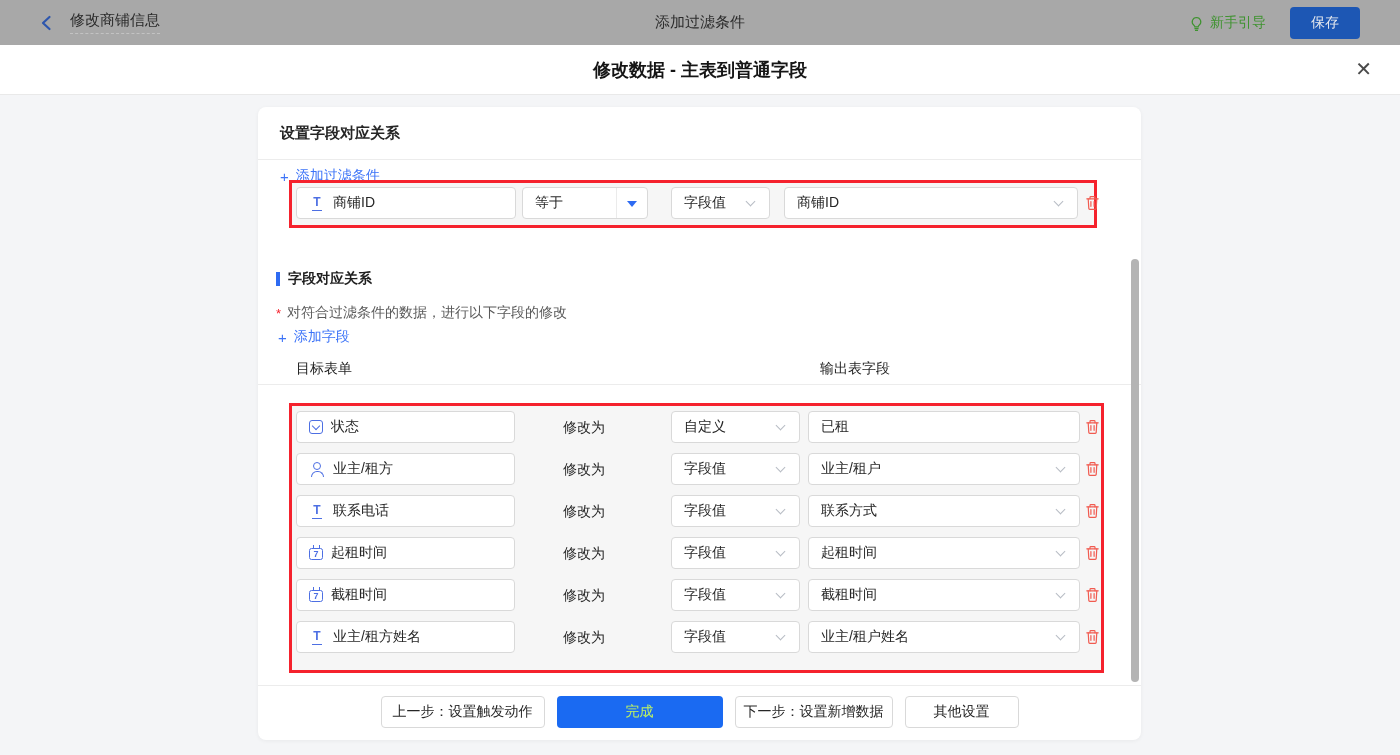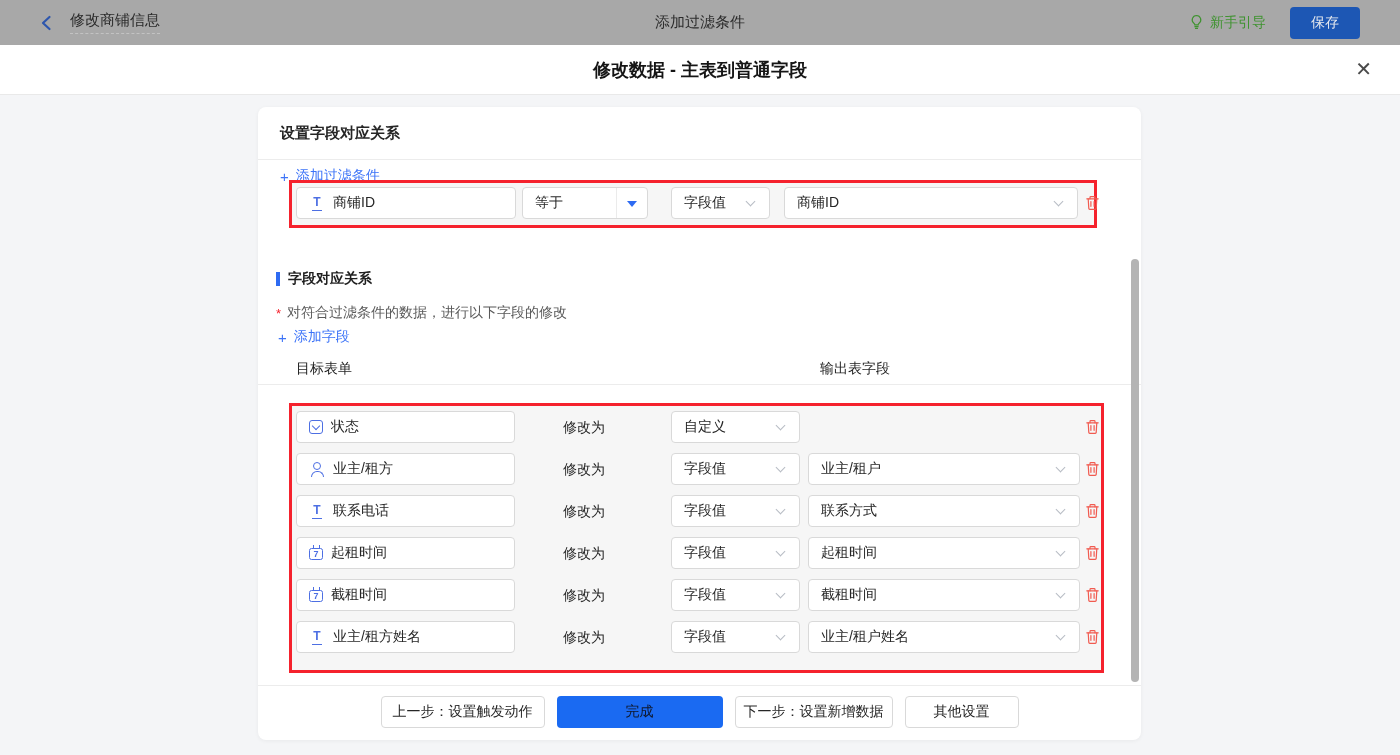--- a/index.html
+++ b/index.html
@@ -12,21 +12,21 @@
   
   .topbar{
     position:absolute;top:0;left:0;width:100%;height:45px;background:#a8a8a8;
     display:flex;align-items:center;padding:0 40px;box-sizing:border-box;
   }
   .topbar-left{display:flex;align-items:center;gap:18px;z-index:2;}
   .back-btn{background:none;border:none;padding:0;cursor:pointer;display:flex;align-items:center;}
   .doc-title{font-size:15px;color:#2b2b2b;padding-bottom:3px;border-bottom:1px dashed #c3c3c3;cursor:text;}
   .topbar-center{position:absolute;left:0;right:0;text-align:center;font-size:15px;color:#2b2b2b;}
   .topbar-right{margin-left:auto;display:flex;align-items:center;gap:24px;z-index:2;}
-  .guide{display:flex;align-items:flex-start;gap:6px;color:#3f9330;font-size:14px;cursor:pointer;background:none;border:none;padding:0;}
+  .guide{display:flex;align-items:flex-end;gap:6px;color:#3f9330;font-size:14px;cursor:pointer;background:none;border:none;padding:0;}
   .save-btn{background:#1d57b4;color:#e6e9ee;font-size:14px;padding:7px 21px;border:none;border-radius:4px;cursor:pointer;}
   
   .modal-header{
     position:absolute;top:45px;left:0;width:100%;height:50px;background:#ffffff;
     border-bottom:1px solid #e9e9e9;box-sizing:border-box;
     display:flex;align-items:center;justify-content:center;
   }
   .modal-title{font-size:18px;font-weight:600;color:#151515;}
   .close-btn{position:absolute;right:26px;top:12px;font-size:20px;color:#4a4a4a;background:none;border:none;cursor:pointer;line-height:1;padding:2px;}
   
@@ -92,21 +92,21 @@
   .req-mark{color:#f5222d;font-size:13px;padding-top:2px;}
   .col-header{position:absolute;top:253px;font-size:14px;font-weight:400;color:#1f1f1f;text-align:center;}
   .col-target{left:38px;}
   .col-output{left:562px;}
   .divider2{position:absolute;left:0;top:277px;width:100%;height:1px;background:#ececec;}
   
   .footer-divider{position:absolute;left:0;top:578px;width:100%;height:1px;background:#ececec;}
   .footer{position:absolute;left:0;top:589px;width:100%;display:flex;justify-content:center;gap:12px;}
   .btn{height:32px;border:1px solid #d9d9d9;border-radius:4px;background:#fff;font-size:14px;color:#262626;cursor:pointer;padding:0;font-family:inherit;}
   .btn-prev{width:164px;}
-  .btn-done{width:166px;background:#1a6af2;border:none;color:#0f172a;}
+  .btn-done{width:166px;background:#1a6af2;border:none;color:#bef264;}
   .btn-next{width:158px;}
   .btn-other{width:114px;}
   
   .scroll-thumb{position:absolute;left:873px;top:152px;width:8px;height:423px;background:#b4b4b4;border-radius:4px;cursor:pointer;}
 </style>
 </head>
 <body>
 
 <div class="topbar">
   <div class="topbar-left">
@@ -194,20 +194,24 @@
   <div class="map-row">
     <div class="field-box m-target">
       <span class="field-icon select-field-icon"></span>
       <span class="field-text">状态</span>
     </div>
     <span class="m-label">修改为</span>
     <div class="field-box m-method">
       <span class="field-text">自定义</span>
       <span class="chevron-down-icon"></span>
     </div>
+    <div class="field-box m-output">
+      <span class="field-text">已租</span>
+
+    </div>
     <button class="trash-btn m-trash">
       <svg width="15" height="16" viewBox="0 0 15 16" fill="none" stroke="#f15b50" stroke-width="1.2" stroke-linecap="round" stroke-linejoin="round">
         <path d="M1.8 3.8h11.4"></path>
               <path d="M5 3.8V2.4c0-.45.35-.8.8-.8h3.4c.45 0 .8.35.8.8v1.4"></path>
         <path d="M3.2 3.8l.6 9.6c.03.5.45.9.95.9h5.5c.5 0 .92-.4.95-.9l.6-9.6"></path>
               <path d="M5.9 6.5v4.8M9.1 6.5v4.8"></path>
       </svg>
     </button>
   </div>
 

